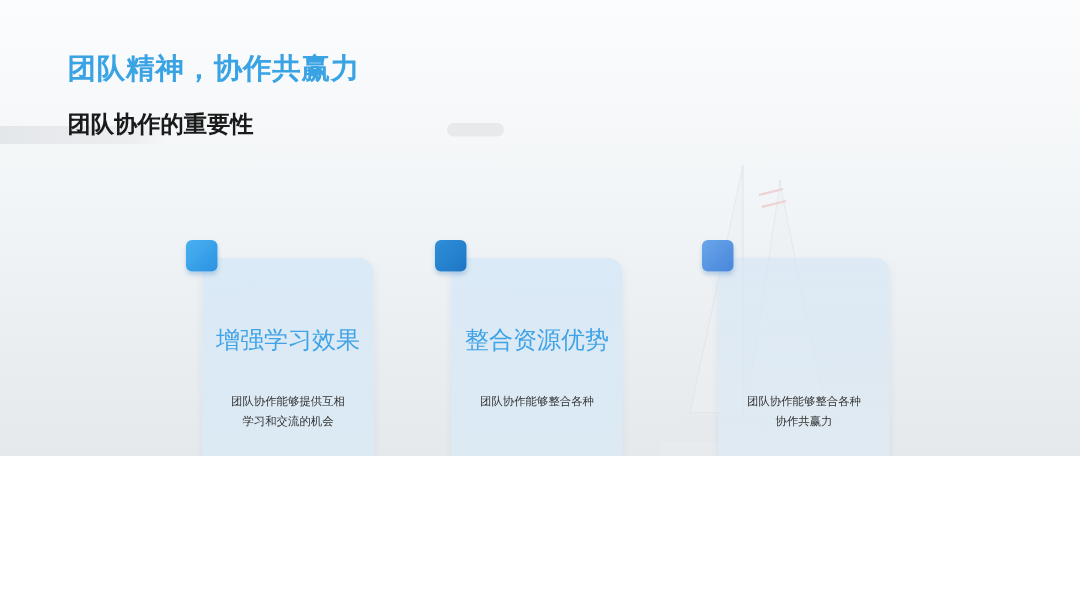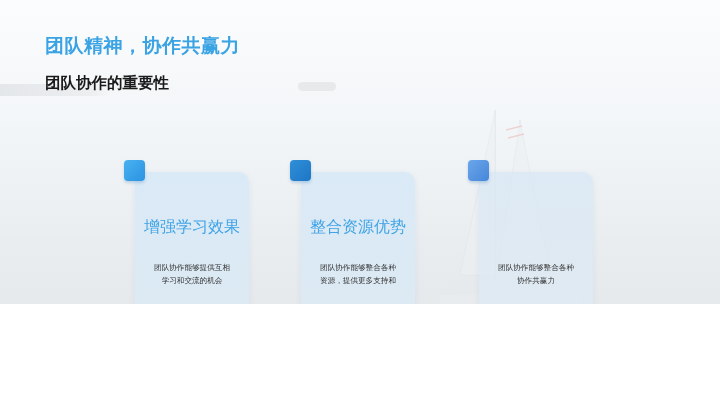--- a/index.html
+++ b/index.html
@@ -85,21 +85,20 @@
       <div>团队协作能够提供互相</div>
       <div>学习和交流的机会</div>
     </div>
   </div>
 
   <div class="card" id="card-1">
     <div class="card-icon"></div>
     <div class="card-title">整合资源优势</div>
     <div class="card-text">
       <div>团队协作能够整合各种</div>
-      <div>资源，提供更多支持和</div>
     </div>
   </div>
 
   <div class="card" id="card-2">
     <div class="card-icon"></div>
     <div class="card-text">
       <div>团队协作能够整合各种</div>
       <div>协作共赢力</div>
     </div>
   </div>

